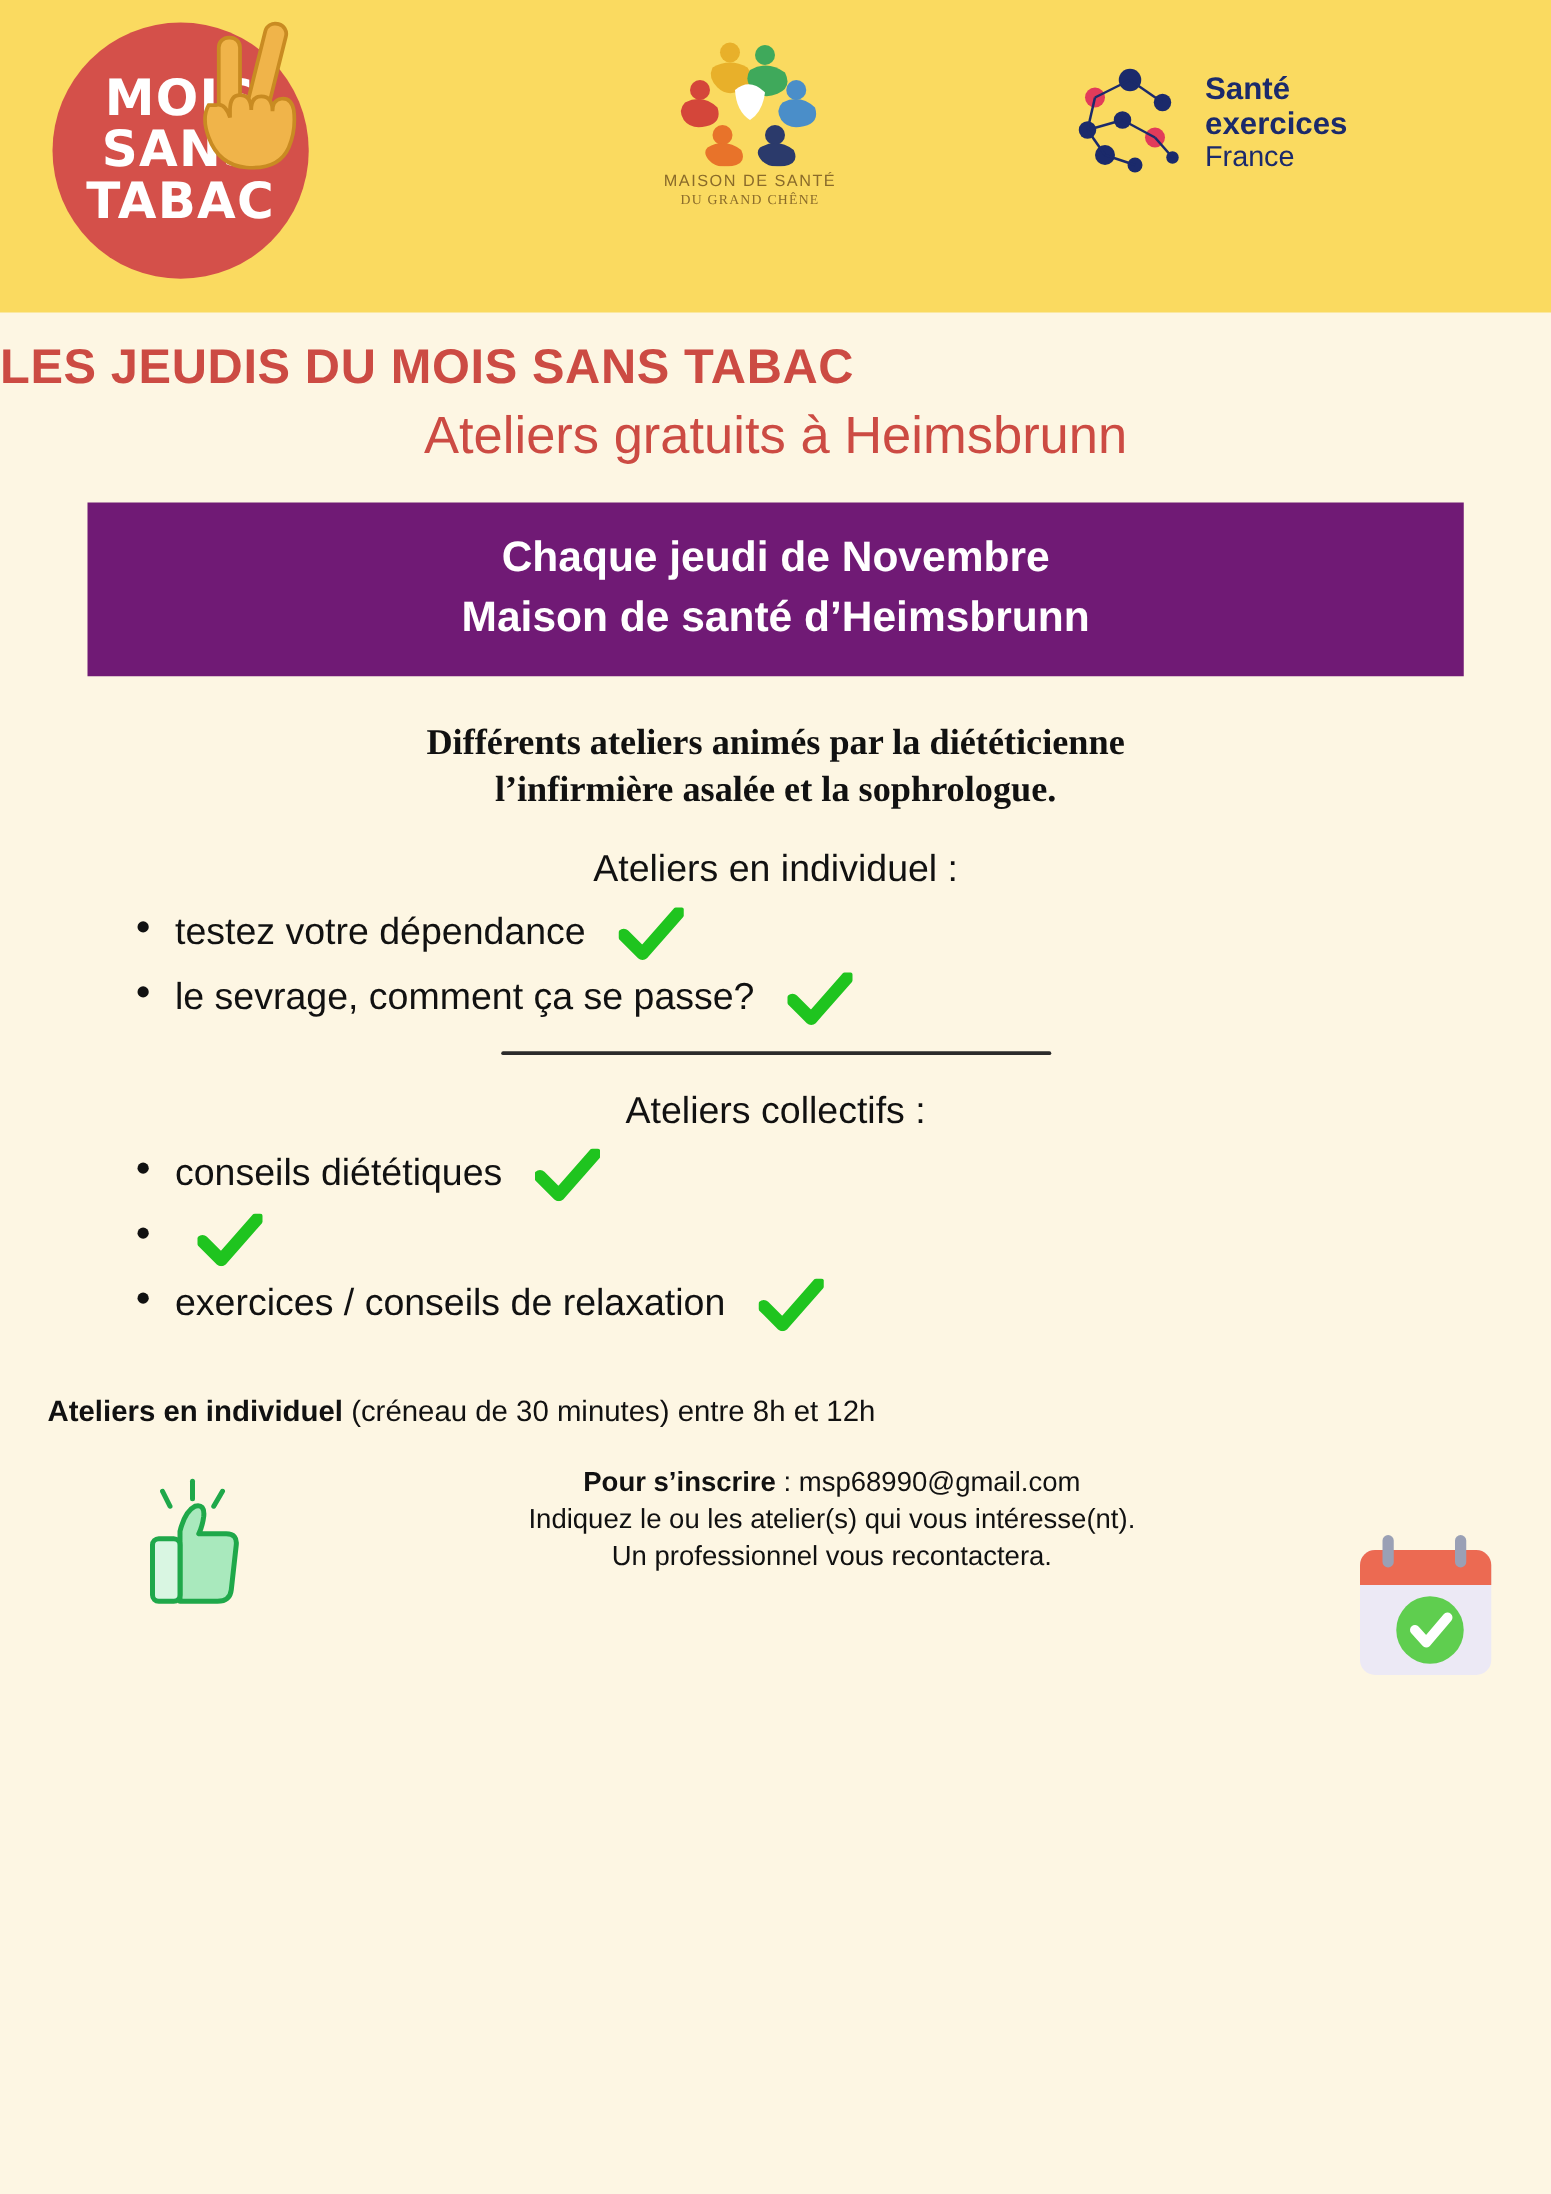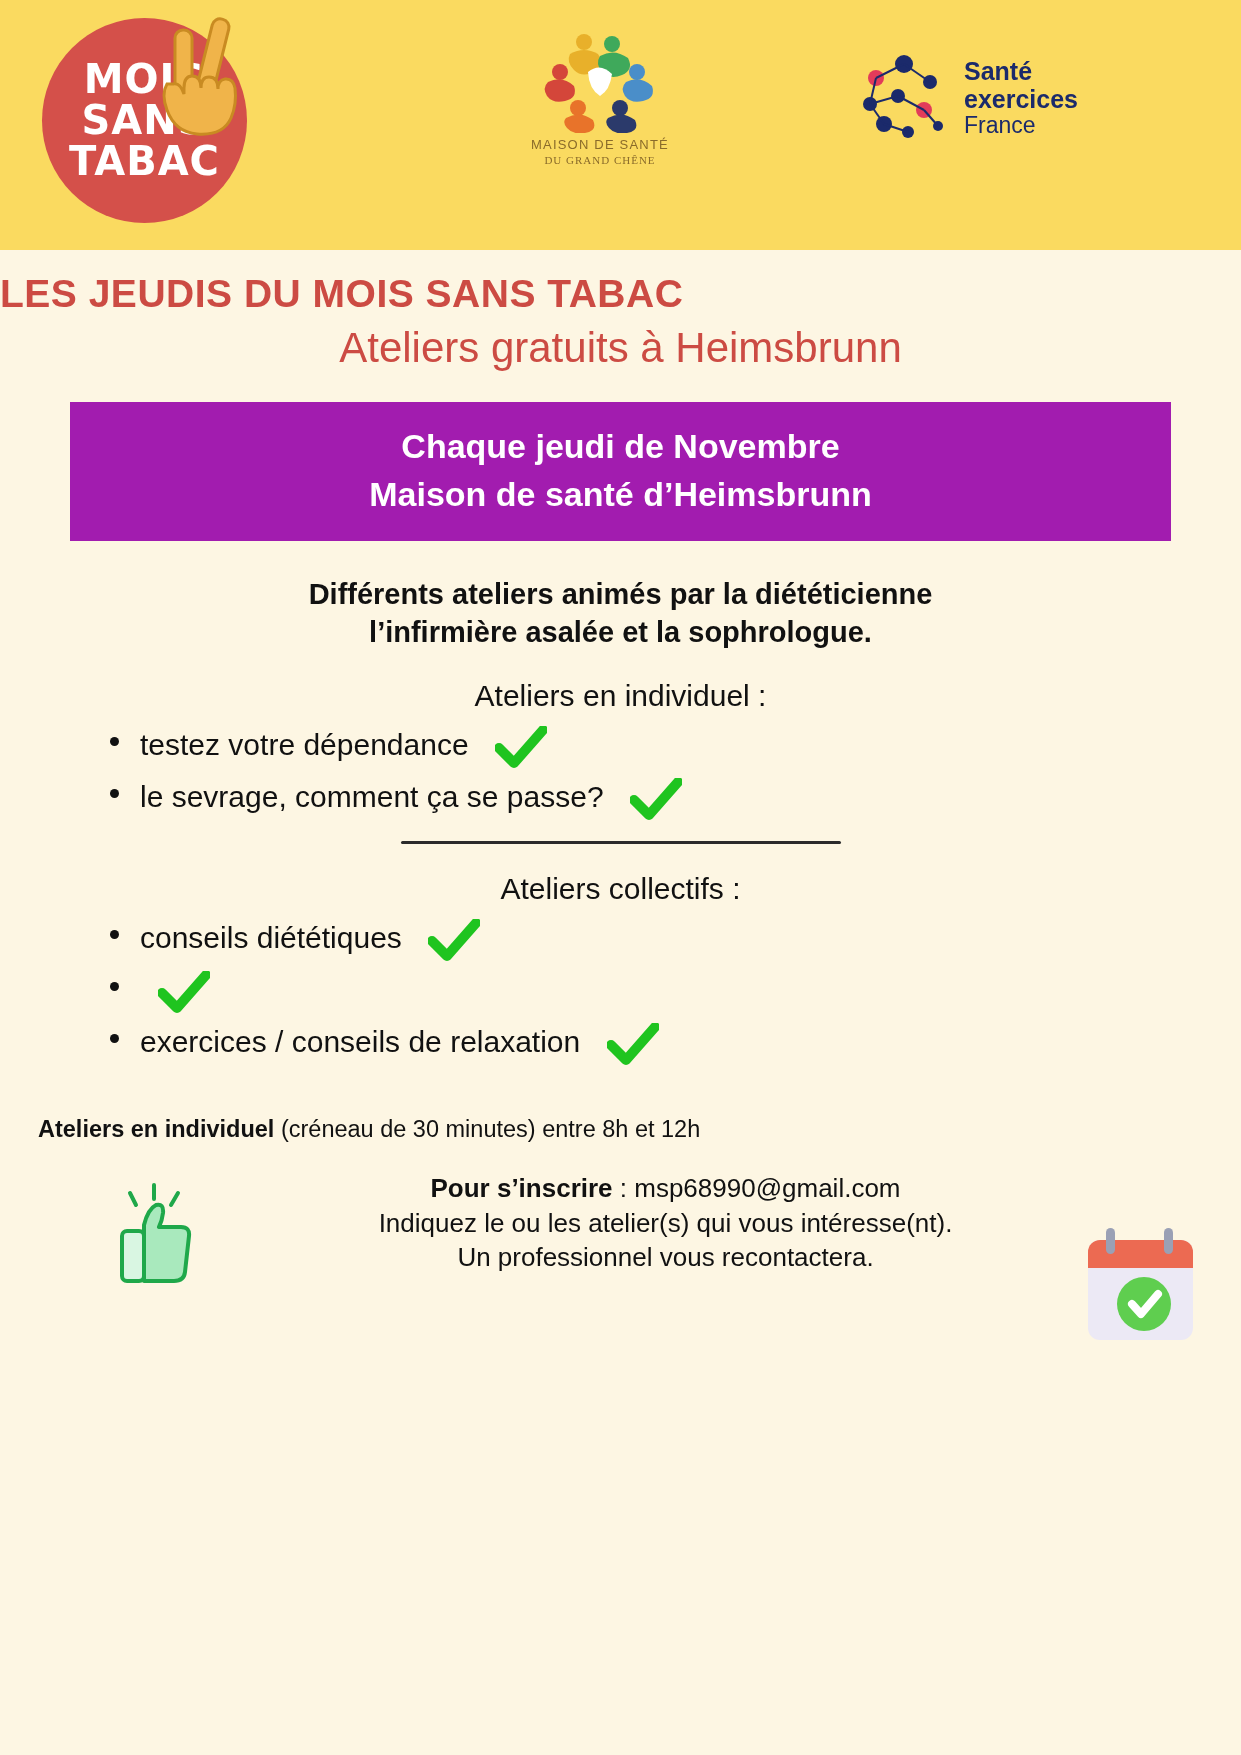--- a/index.html
+++ b/index.html
@@ -122,37 +122,38 @@
     text-align: center;
     color: #cc4b43;
     font-size: 42px;
     font-weight: normal;
     margin-top: 8px;
   }
 
   
   .red-box {
     margin: 30px 70px 0 70px;
-    background: #a21caf;
+    background: #701a75;
     color: #ffffff;
     text-align: center;
     padding: 20px 10px 22px 10px;
     font-size: 34px;
     font-weight: bold;
     line-height: 1.42;
   }
 
   
   .intro {
     text-align: center;
     font-size: 29px;
     font-weight: bold;
     color: #111;
     margin: 34px 95px 0 95px;
     line-height: 1.32;
+    font-family: Liberation Serif, serif;
   }
 
   
   .section-head {
     text-align: center;
     font-size: 30px;
     color: #111;
     margin-top: 28px;
   }
   .bullets {
@@ -205,21 +206,21 @@
     top: 1222px;
     width: 125px;
     height: 130px;
   }
 
   
   .footer {
     margin-top: 24px;
     position: relative;
     text-align: center;
-    font-size: 26px;
+    font-size: 22px;
     color: #111;
     line-height: 1.34;
     padding: 0 60px 0 150px;
   }
   .footer .line1 b { font-weight: bold; }
   .thumb-icon {
     position: absolute;
     left: 110px;
     top: 8px;
     width: 92px;

